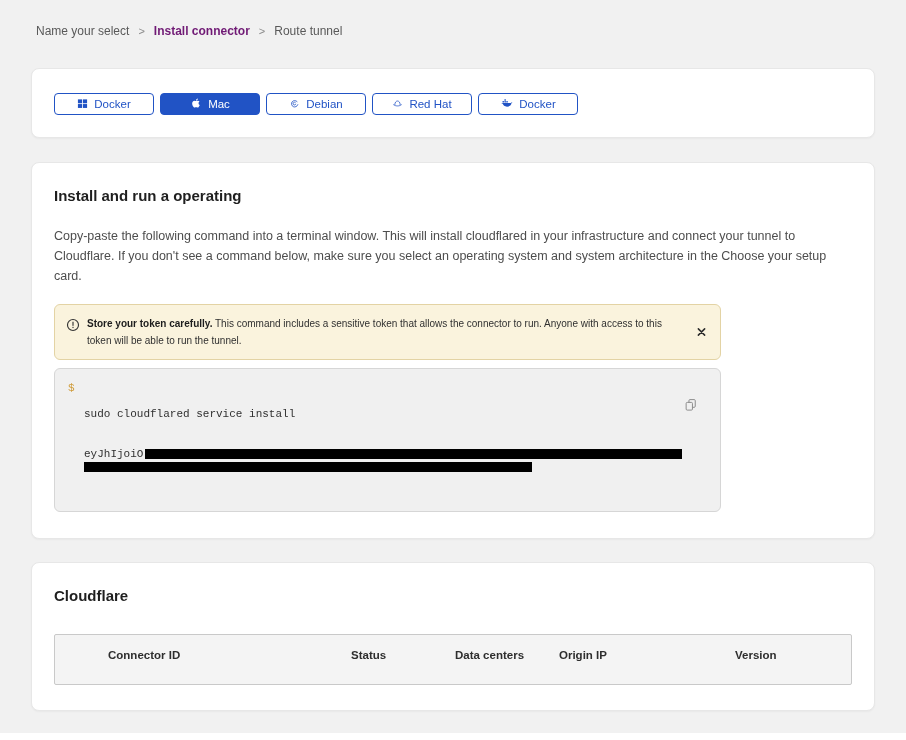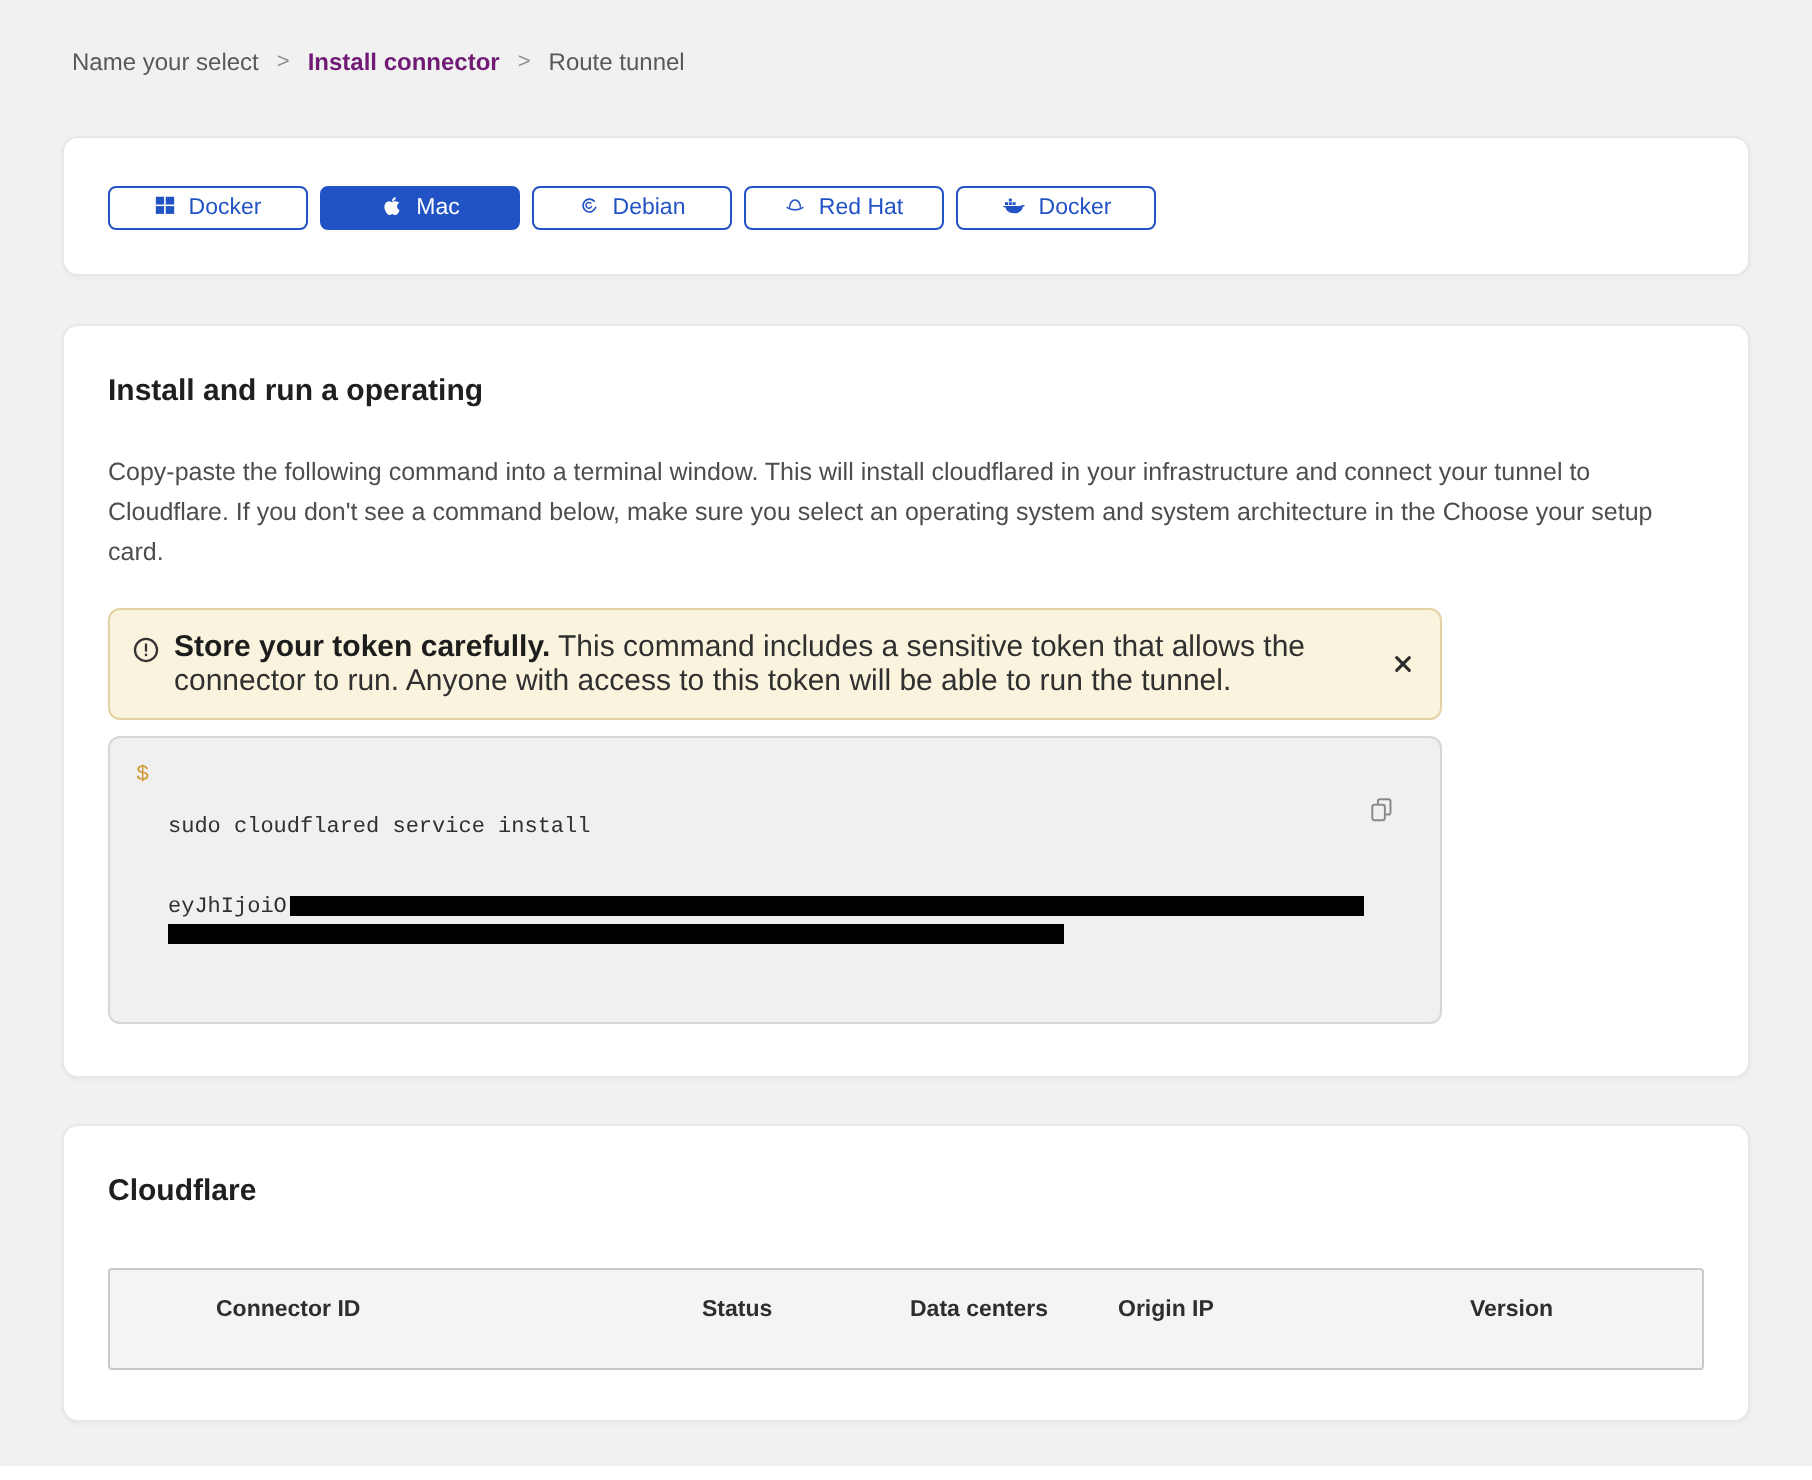--- a/index.html
+++ b/index.html
@@ -46,21 +46,21 @@
   .os-btn svg{flex:0 0 auto;}
   
   .card-install{margin-top:24px;padding:24px 22px 26px;}
   .desc{font-size:12.5px;line-height:20px;color:#4d4d4d;margin:22px 0 18px;max-width:798px;}
   .banner{
     width:667px;position:relative;
     background:var(--warn-bg);border:1px solid var(--warn-border);border-radius:6px;
     padding:10px 56px 10px 11px;
     display:flex;gap:7px;align-items:flex-start;
   }
-  .banner-text{font-size:15px;line-height:17px;color:#303030;}
+  .banner-text{font-size:10px;line-height:17px;color:#303030;}
   .banner-text b{font-weight:700;color:#1d1d1d;}
   .alert-icon{margin-top:3px;}
   .banner-close{
     position:absolute;right:12px;top:50%;transform:translateY(-50%);
     background:none;border:none;cursor:pointer;padding:2px;line-height:0;
   }
   .codeblock{
     width:667px;margin-top:8px;position:relative;
     background:#f0f0f0;border:1px solid #d6d6d6;border-radius:6px;
     padding:13px 40px 13px 13px;

